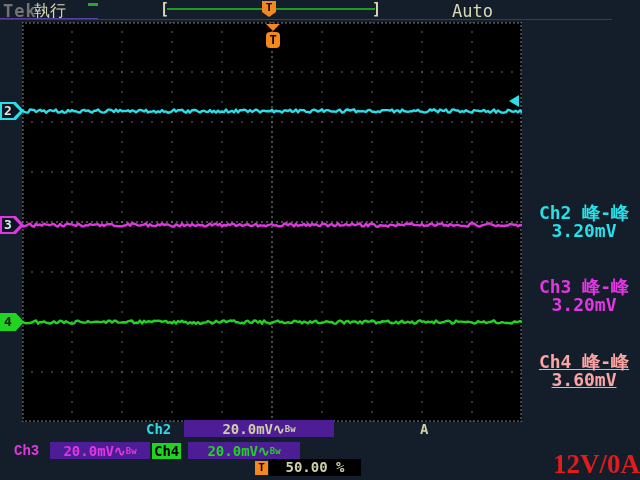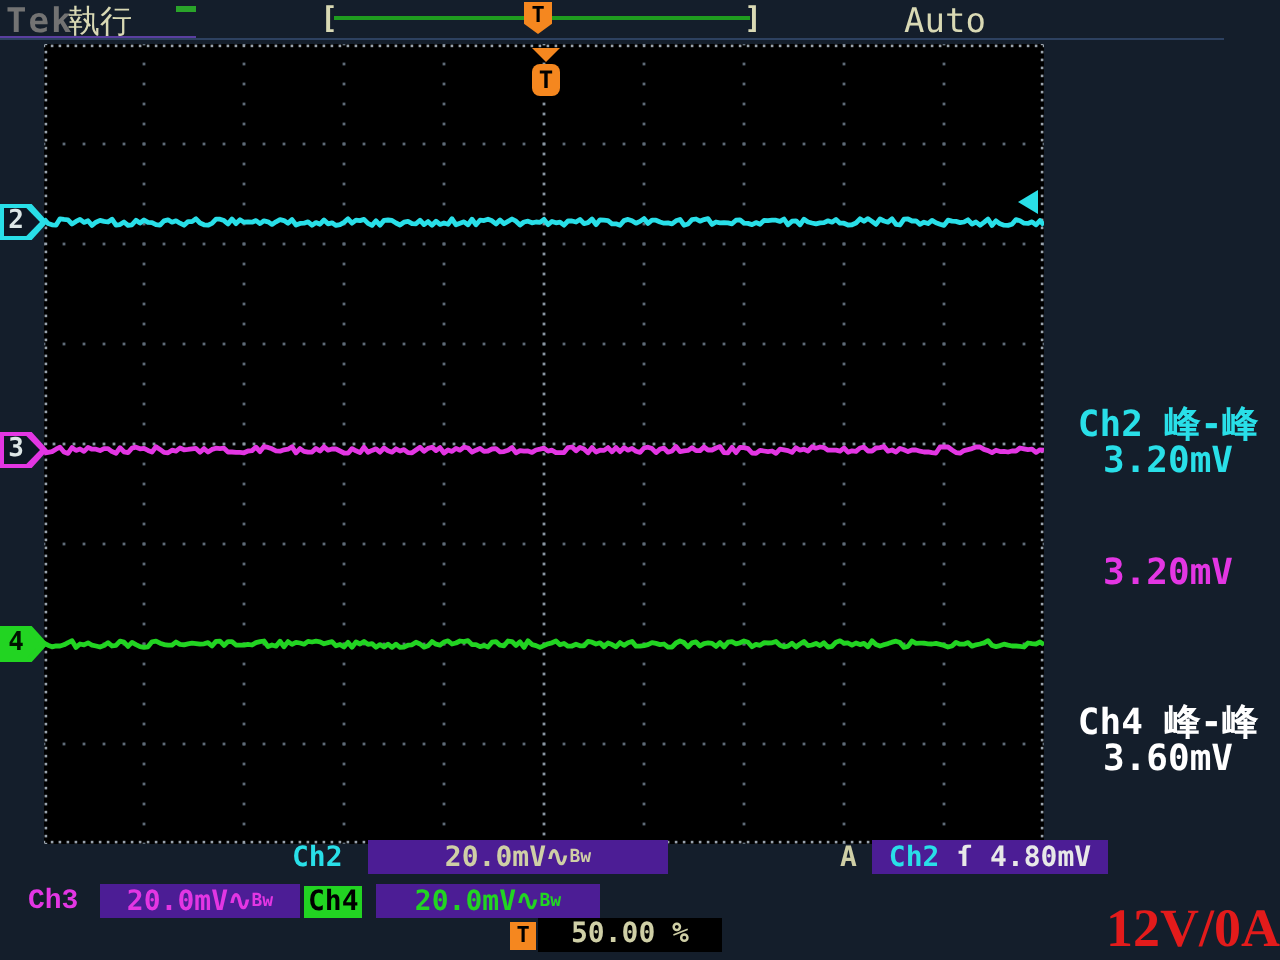--- a/index.html
+++ b/index.html
@@ -34,21 +34,21 @@
   .trig-level-arrow{position:absolute;left:487px;top:73px;width:0;height:0;border-top:6px solid transparent;border-bottom:6px solid transparent;border-right:10px solid #29dfe8;}
   
   .ch-marker{position:absolute;left:0;width:24px;height:18px;}
   .ch-marker .outer{position:absolute;inset:0;clip-path:polygon(0 0,66% 0,100% 50%,66% 100%,0 100%);}
   .ch-marker .inner{position:absolute;left:2px;top:2px;right:4px;bottom:2px;clip-path:polygon(0 0,62% 0,100% 50%,62% 100%,0 100%);}
   .ch-marker .num{position:absolute;left:0;top:0;width:16px;height:18px;text-align:center;font-size:13px;font-weight:bold;line-height:18px;}
   
   .meas{position:absolute;left:528px;width:112px;text-align:center;font-size:18px;font-weight:bold;line-height:18px;}
   .meas.m1{top:204px;color:#29dfe8;}
   .meas.m2{top:278px;color:#e336e3;}
-  .meas.m3{top:353px;color:#ffffff;}
+  .meas.m3{top:353px;color:#fca5a5;text-decoration:underline;}
   
   .readout-row{position:absolute;height:18px;font-size:14px;font-weight:bold;line-height:18px;}
   .chip{position:absolute;background:#4c1d95;height:17px;text-align:center;}
   .lbl{position:absolute;height:18px;}
   .khaki{color:#cfcfa6;}
   .cyan{color:#29dfe8;}
   .magenta{color:#e336e3;}
   .green{color:#22d422;}
   .white{color:#e8e8e8;}
   .bwtag{font-size:9px;vertical-align:top;}
@@ -1370,38 +1370,34 @@
   <div class="outer" style="background: rgb(34, 212, 34);"></div>
     <div class="inner" style="background: rgb(34, 212, 34);"></div>
   <span class="num" style="color: rgb(0, 18, 0);">4</span>
 </div>
 
 <div class="meas m1">
   <div>Ch2 峰-峰</div>
   <div>3.20mV</div>
 </div>
 <div class="meas m2">
+  <div>Ch3 峰-峰</div>
   <div>3.20mV</div>
 </div>
 <div class="meas m3">
   <div>Ch4 峰-峰</div>
   <div>3.60mV</div>
 </div>
 
 <div class="readout-row" style="left:0;top:420px;width:555px;">
   <span class="lbl cyan" style="left:146px;position:absolute;">Ch2</span>
   <span class="chip khaki" style="left:184px;width:150px;">
     <span>20.0mV</span><span>∿</span><span class="bwtag">Bw</span>
   </span>
   <span class="lbl khaki" style="left:382px;position:absolute;left:420px;">A</span>
-  <span class="chip" style="left:436px;width:118px;">
-    <span class="cyan">Ch2</span>
-    <span class="white">ſ</span>
-    <span class="white">4.80mV</span>
-  </span>
 </div>
 
 <div class="readout-row" style="left:0;top:442px;width:640px;">
   <span class="lbl magenta" style="position:absolute;left:14px;font-family:Liberation Mono, monospace;">Ch3</span>
   <span class="chip magenta" style="left:50px;width:100px;">
     <span>20.0mV</span><span>∿</span><span class="bwtag">Bw</span>
   </span>
   <span class="ch4-chip" style="left:152px;top:1px;">Ch4</span>
   <span class="chip green" style="left:188px;width:112px;">
     <span>20.0mV</span><span>∿</span><span class="bwtag">Bw</span>

